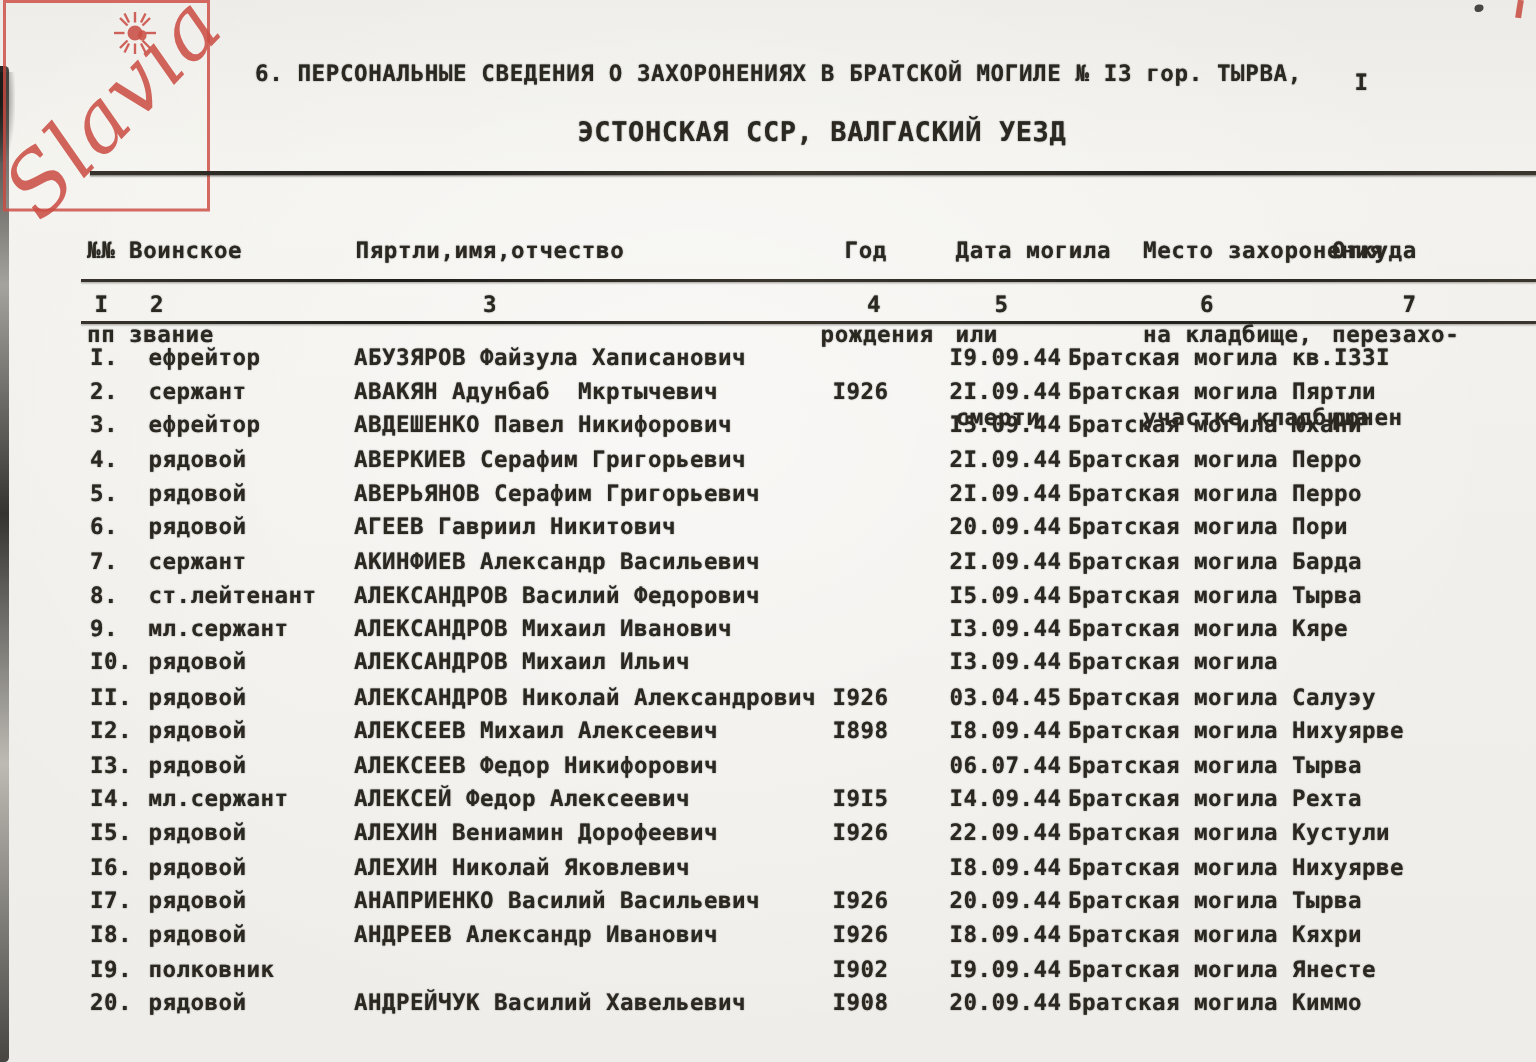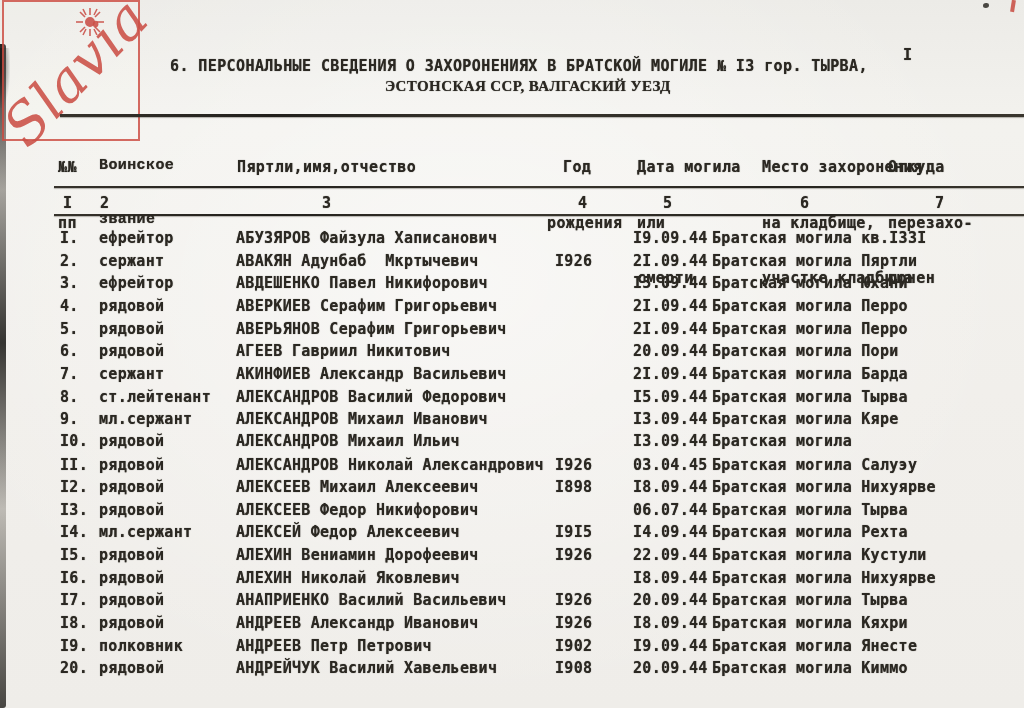--- a/index.html
+++ b/index.html
@@ -23,37 +23,37 @@
 
   
   .wm-box{position:absolute;left:2px;top:0;width:138px;height:141px;
     border:2px solid rgba(203,70,60,.8);box-sizing:border-box;background:rgba(255,252,250,.15);}
   .wm-text{position:absolute;left:-38px;top:38px;width:220px;height:64px;line-height:64px;
     text-align:center;font-family:"DejaVu Serif","Liberation Serif",serif;font-style:italic;
     font-size:56px;color:rgba(203,78,70,.88);transform:rotate(-46deg);letter-spacing:1px;}
   .wm-sun{position:absolute;left:70px;top:4px;width:32px;height:32px;opacity:.85;}
 
   
-  .title-1{position:absolute;left:170px;top:57px;font-size:15px;font-weight:bold;letter-spacing:.4px;white-space:pre;}
-  .title-2{position:absolute;left:385px;top:78px;font-size:15px;font-weight:bold;letter-spacing:.4px;white-space:pre;font-family:Liberation Serif, serif;}
+  .title-1{position:absolute;left:170px;top:40px;font-size:15px;font-weight:bold;letter-spacing:.4px;white-space:pre;}
+  .title-2{position:absolute;left:385px;top:78px;font-size:18px;font-weight:bold;letter-spacing:.4px;white-space:pre;}
   .page-num{position:absolute;left:903px;top:46px;font-size:15px;font-weight:bold;}
 
   .tw{text-shadow:0 0 .9px rgba(43,40,34,.8);}
 
   
   .rule{position:absolute;background:linear-gradient(90deg,#37332c,#211f1b 22%,#3b372f 48%,#24221d 74%,#3a362e);box-shadow:0 1px 1px rgba(60,55,46,.35);}
   .rule-top{left:60px;top:114px;width:964px;height:3px;}
   .rule-mid1{left:54px;top:186px;width:970px;height:2px;}
   .rule-mid2{left:54px;top:214px;width:970px;height:2px;}
 
   
   .hcol{position:absolute;top:122px;font-size:15px;font-weight:bold;letter-spacing:.4px;white-space:pre;}
   .hcol div{height:19.5px;line-height:19.5px;}
   .hc-num{left:58px;}
-  .hc-rank{left:99px;font-family:Liberation Mono, monospace;}
+  .hc-rank{left:86px;}
   .hc-name{left:237px;}
   .hc-birth{left:547px;}
   .hc-birth div:first-child{margin-left:16px;}
   .hc-death{left:637px;}
   .hc-place{left:762px;}
   .hc-from{left:888px;}
 
   
   .colnum{position:absolute;top:194px;font-size:15px;font-weight:bold;}
   .cn-1{left:63px;} .cn-2{left:100px;} .cn-3{left:322px;} .cn-4{left:578px;}
@@ -289,21 +289,20 @@
         <span class="cell c-num">I8.</span>
         <span class="cell c-rank">рядовой</span>
         <span class="cell c-name">АНДРЕЕВ Александр Иванович</span>
         <span class="cell c-birth">I926</span>
         <span class="cell c-death">I8.09.44</span>
         <span class="cell c-place">Братская могила Кяхри</span>
       </div>
       <div class="row" style="top: 636.7px;">
         <span class="cell c-num">I9.</span>
         <span class="cell c-rank">полковник</span>
-        <span class="cell c-name">АНДРЕЕВ Петр Петрович</span>
         <span class="cell c-birth">I902</span>
         <span class="cell c-death">I9.09.44</span>
         <span class="cell c-place">Братская могила Янесте</span>
       </div>
       <div class="row" style="top: 659.35px;">
         <span class="cell c-num">20.</span>
         <span class="cell c-rank">рядовой</span>
         <span class="cell c-name">АНДРЕЙЧУК Василий Хавельевич</span>
         <span class="cell c-birth">I908</span>
         <span class="cell c-death">20.09.44</span>

